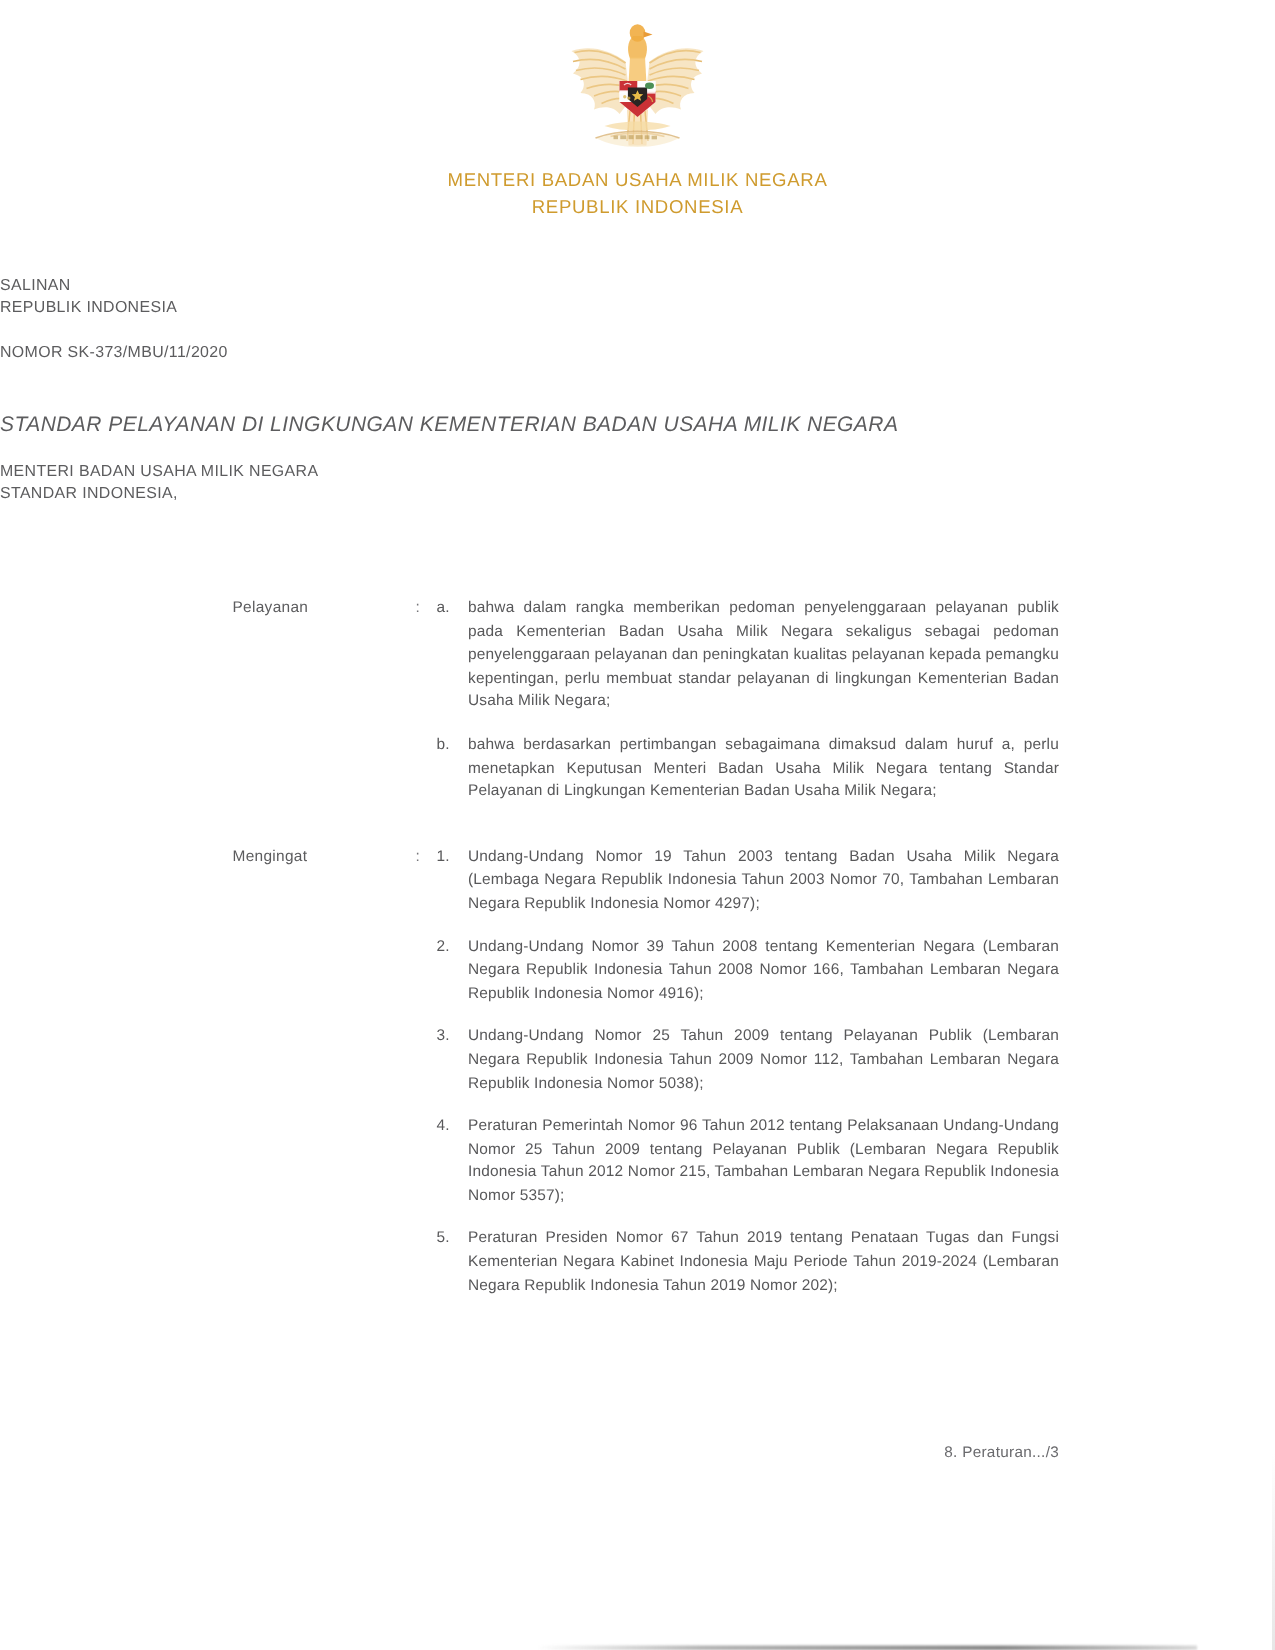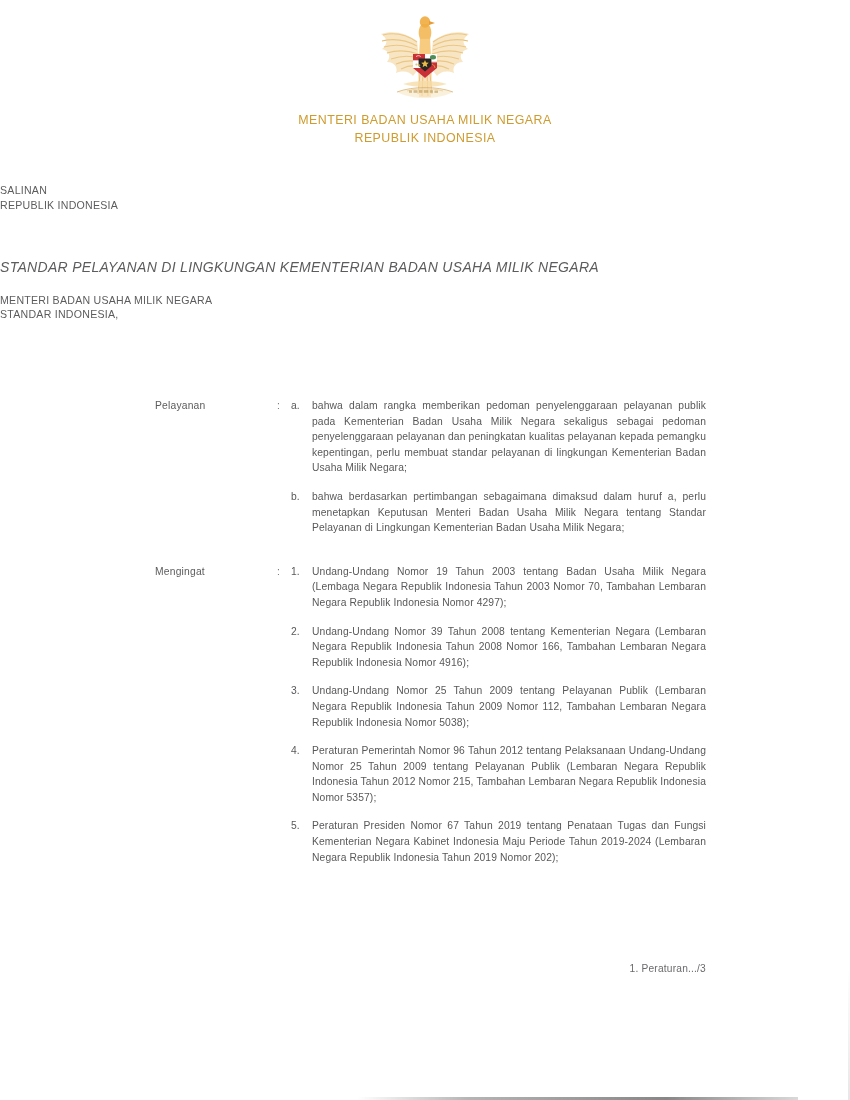--- a/index.html
+++ b/index.html
@@ -255,20 +255,21 @@
 
   <div class="gold-head">
     <div>MENTERI BADAN USAHA MILIK NEGARA</div>
     <div>REPUBLIK INDONESIA</div>
   </div>
 
   <div class="title-block">
     <div class="grp">SALINAN</div>
     <div class="grp">REPUBLIK INDONESIA</div>
     <div class="sp-1"></div>
+    <div class="grp">NOMOR SK-373/MBU/11/2020</div>
     <div class="sp-2"></div>
     <div class="sp-3"></div>
     <div class="grp tl-wide">STANDAR PELAYANAN DI LINGKUNGAN KEMENTERIAN BADAN USAHA MILIK NEGARA</div>
     <div class="sp-4"></div>
     <div class="grp">MENTERI BADAN USAHA MILIK NEGARA</div>
     <div class="grp">STANDAR INDONESIA,</div>
   </div>
 
   <div class="clauses">
 
@@ -310,17 +311,17 @@
           <span>Peraturan Pemerintah Nomor 96 Tahun 2012 tentang Pelaksanaan Undang-Undang Nomor 25 Tahun 2009 tentang Pelayanan Publik (Lembaran Negara Republik Indonesia Tahun 2012 Nomor 215, Tambahan Lembaran Negara Republik Indonesia Nomor 5357);</span>
         </li>
         <li class="item">
           <span class="item-mark">5.</span>
           <span>Peraturan Presiden Nomor 67 Tahun 2019 tentang Penataan Tugas dan Fungsi Kementerian Negara Kabinet Indonesia Maju Periode Tahun 2019-2024 (Lembaran Negara Republik Indonesia Tahun 2019 Nomor 202);</span>
         </li>
       </ul>
     </div>
   </div>
 
-  <div class="footer-cont">1. Peraturan.../3</div>
+  <div class="footer-cont">8. Peraturan.../3</div>
 
   <div class="scan-edge-r"></div>
   <div class="scan-shadow"></div>
 </div>
 
 </body></html>

